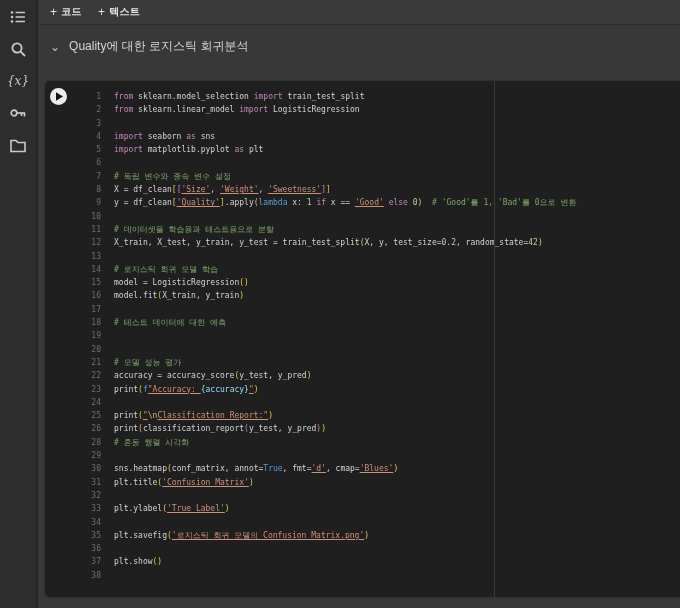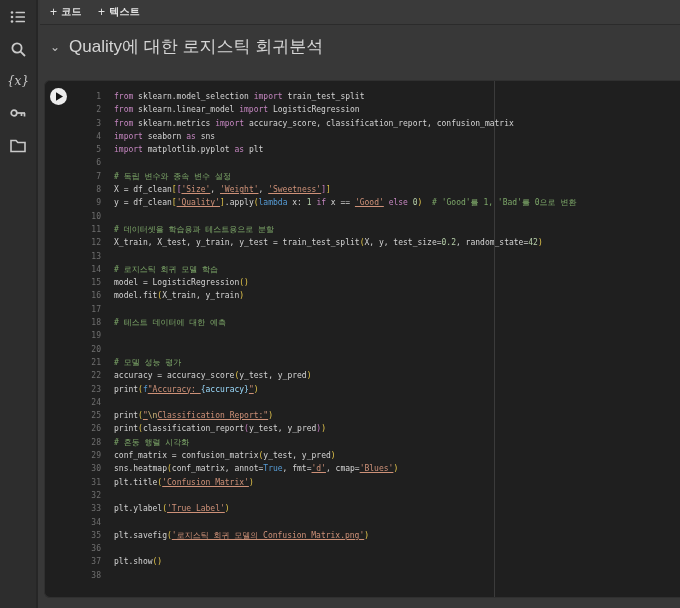--- a/index.html
+++ b/index.html
@@ -21,21 +21,21 @@
             background:#3a3a3a; border-bottom:1px solid #2b2b2b;
             display:flex; align-items:center; padding-left:10px; gap:16px; }
   .add-btn { display:flex; align-items:center; gap:4px; color:#e3e3e3;
              font-size:10px; font-weight:700; letter-spacing:.3px; cursor:pointer; }
   .add-btn .plus { font-size:12px; font-weight:400; color:#e3e3e3; }
 
   
   .section-header { position:absolute; left:40px; top:26px; width:640px; height:40px;
                     display:flex; align-items:center; padding-left:10px; gap:9px; }
   .chevron { color:#c0c0c0; font-size:12px; line-height:1; cursor:pointer; padding-top:2px; }
-  .section-title { color:#d6d6d6; font-size:17px; font-weight:400; }
+  .section-title { color:#d6d6d6; font-size:12px; font-weight:400; }
 
   
   .cell { position:absolute; left:44px; top:80px; width:636px; height:518px;
           background:#1f1f1f; border:1px solid #303030; border-right:none;
           border-radius:6px 0 0 6px; }
   .cell .ruler { position:absolute; left:449px; top:0; bottom:0; width:1px;
                  background:#3b3b3b; pointer-events:none; }
   .run-btn { position:absolute; left:5px; top:7px; width:17px; height:17px;
              border-radius:50%; background:#ececec; display:flex; align-items:center;
              justify-content:center; cursor:pointer; z-index:2; }
@@ -116,21 +116,21 @@
 
 <section class="cell">
   <span class="run-btn">
     <svg width="17" height="17" viewBox="0 0 17 17">
       <polygon points="6,4.2 13,8.5 6,12.8" fill="#141414"></polygon>
     </svg>
   </span>
   <div class="code">
       <div class="code-line"><span class="ln">1</span><span class="src"><span class="t-kw">from</span><span class="t-pl"> sklearn.model_selection </span><span class="t-kw">import</span><span class="t-pl"> train_test_split</span></span></div>
       <div class="code-line"><span class="ln">2</span><span class="src"><span class="t-kw">from</span><span class="t-pl"> sklearn.linear_model </span><span class="t-kw">import</span><span class="t-pl"> LogisticRegression</span></span></div>
-      <div class="code-line"><span class="ln">3</span><span class="src"><span class="t-kw">from</span><span class="t-pl"> sklearn.metrics </span><span class="t-kw">import</span><span class="t-pl"> accuracy_score, classification_report, confusion_matrix</span></span></div>
+      <div class="code-line"><span class="ln">3</span></div>
       <div class="code-line"><span class="ln">4</span><span class="src"><span class="t-kw">import</span><span class="t-pl"> seaborn </span><span class="t-kw">as</span><span class="t-pl"> sns</span></span></div>
       <div class="code-line"><span class="ln">5</span><span class="src"><span class="t-kw">import</span><span class="t-pl"> matplotlib.pyplot </span><span class="t-kw">as</span><span class="t-pl"> plt</span></span></div>
       <div class="code-line"><span class="ln">6</span><span class="src"></span></div>
       <div class="code-line"><span class="ln">7</span><span class="src"><span class="t-com"># 독립 변수와 종속 변수 설정</span></span></div>
       <div class="code-line"><span class="ln">8</span><span class="src"><span class="t-pl">X = df_clean</span><span class="t-b1">[</span><span class="t-b2">[</span><span class="t-str">'Size'</span><span class="t-pl">, </span><span class="t-str">'Weight'</span><span class="t-pl">, </span><span class="t-str">'Sweetness'</span><span class="t-b2">]</span><span class="t-b1">]</span></span></div>
       <div class="code-line"><span class="ln">9</span><span class="src"><span class="t-pl">y = df_clean</span><span class="t-b1">[</span><span class="t-str">'Quality'</span><span class="t-b1">]</span><span class="t-pl">.apply</span><span class="t-b1">(</span><span class="t-kw2">lambda</span><span class="t-pl"> x: </span><span class="t-num">1</span><span class="t-pl"> </span><span class="t-kw">if</span><span class="t-pl"> x == </span><span class="t-str">'Good'</span><span class="t-pl"> </span><span class="t-kw">else</span><span class="t-pl"> </span><span class="t-num">0</span><span class="t-b1">)</span><span class="t-pl">  </span><span class="t-com"># 'Good'를 1, 'Bad'를 0으로 변환</span></span></div>
       <div class="code-line"><span class="ln">10</span><span class="src"></span></div>
       <div class="code-line"><span class="ln">11</span><span class="src"><span class="t-com"># 데이터셋을 학습용과 테스트용으로 분할</span></span></div>
       <div class="code-line"><span class="ln">12</span><span class="src"><span class="t-pl">X_train, X_test, y_train, y_test = train_test_split</span><span class="t-b1">(</span><span class="t-pl">X, y, test_size=</span><span class="t-num">0.2</span><span class="t-pl">, random_state=</span><span class="t-num">42</span><span class="t-b1">)</span></span></div>
       <div class="code-line"><span class="ln">13</span><span class="src"></span></div>
@@ -141,21 +141,21 @@
       <div class="code-line"><span class="ln">18</span><span class="src"><span class="t-com"># 테스트 데이터에 대한 예측</span></span></div>
       <div class="code-line"><span class="ln">19</span></div>
       <div class="code-line"><span class="ln">20</span><span class="src"></span></div>
       <div class="code-line"><span class="ln">21</span><span class="src"><span class="t-com"># 모델 성능 평가</span></span></div>
       <div class="code-line"><span class="ln">22</span><span class="src"><span class="t-pl">accuracy = accuracy_score</span><span class="t-b1">(</span><span class="t-pl">y_test, y_pred</span><span class="t-b1">)</span></span></div>
       <div class="code-line"><span class="ln">23</span><span class="src"><span class="t-pl">print</span><span class="t-b1">(</span><span class="t-kw2">f</span><span class="t-str">"Accuracy: </span><span class="t-ip">{accuracy}</span><span class="t-str">"</span><span class="t-b1">)</span></span></div>
       <div class="code-line"><span class="ln">24</span><span class="src"></span></div>
       <div class="code-line"><span class="ln">25</span><span class="src"><span class="t-pl">print</span><span class="t-b1">(</span><span class="t-str">"</span><span class="t-esc">\n</span><span class="t-str">Classification Report:"</span><span class="t-b1">)</span></span></div>
       <div class="code-line"><span class="ln">26</span><span class="src"><span class="t-pl">print</span><span class="t-b1">(</span><span class="t-pl">classification_report</span><span class="t-b2">(</span><span class="t-pl">y_test, y_pred</span><span class="t-b2">)</span><span class="t-b1">)</span></span></div>
       <div class="code-line"><span class="ln">28</span><span class="src"><span class="t-com"># 혼동 행렬 시각화</span></span></div>
-      <div class="code-line"><span class="ln">29</span><span class="src"><span class="t-pl">conf_matrix = confusion_matrix</span><span class="t-b1">(</span><span class="t-pl">y_test, y_pred</span><span class="t-b1">)</span></span></div>
+      <div class="code-line"><span class="ln">29</span></div>
       <div class="code-line"><span class="ln">30</span><span class="src"><span class="t-pl">sns.heatmap</span><span class="t-b1">(</span><span class="t-pl">conf_matrix, annot=</span><span class="t-kw2">True</span><span class="t-pl">, fmt=</span><span class="t-str">'d'</span><span class="t-pl">, cmap=</span><span class="t-str">'Blues'</span><span class="t-b1">)</span></span></div>
       <div class="code-line"><span class="ln">31</span><span class="src"><span class="t-pl">plt.title</span><span class="t-b1">(</span><span class="t-str">'Confusion Matrix'</span><span class="t-b1">)</span></span></div>
       <div class="code-line"><span class="ln">32</span></div>
       <div class="code-line"><span class="ln">33</span><span class="src"><span class="t-pl">plt.ylabel</span><span class="t-b1">(</span><span class="t-str">'True Label'</span><span class="t-b1">)</span></span></div>
       <div class="code-line"><span class="ln">34</span><span class="src"></span></div>
       <div class="code-line"><span class="ln">35</span><span class="src"><span class="t-pl">plt.savefig</span><span class="t-b1">(</span><span class="t-str">'로지스틱 회귀 모델의 Confusion Matrix.png'</span><span class="t-b1">)</span></span></div>
       <div class="code-line"><span class="ln">36</span><span class="src"></span></div>
       <div class="code-line"><span class="ln">37</span><span class="src"><span class="t-pl">plt.show</span><span class="t-b1">()</span></span></div>
       <div class="code-line"><span class="ln">38</span><span class="src"></span></div>
     </div>

